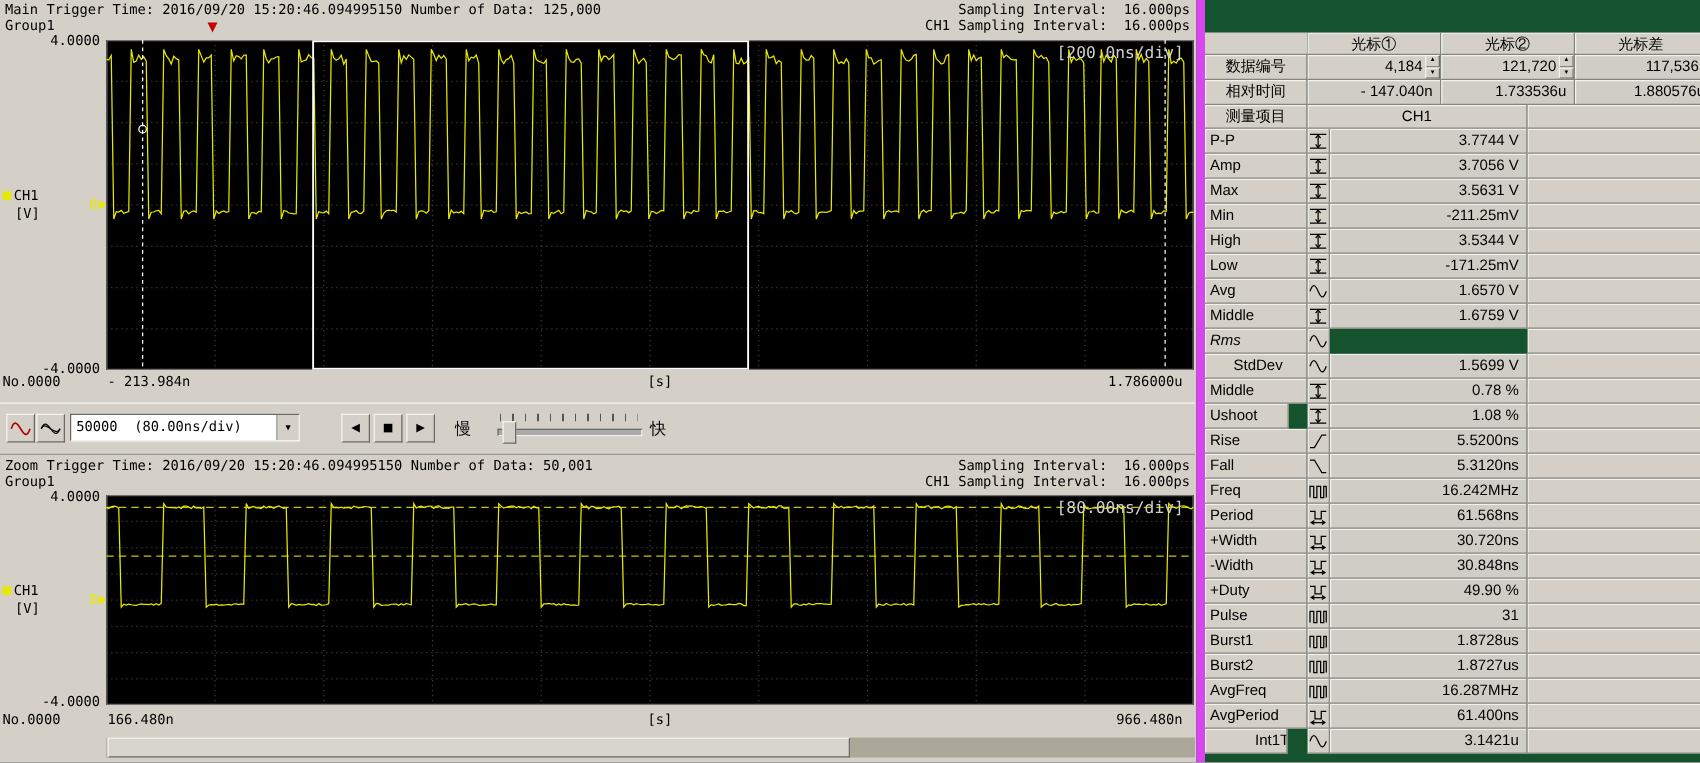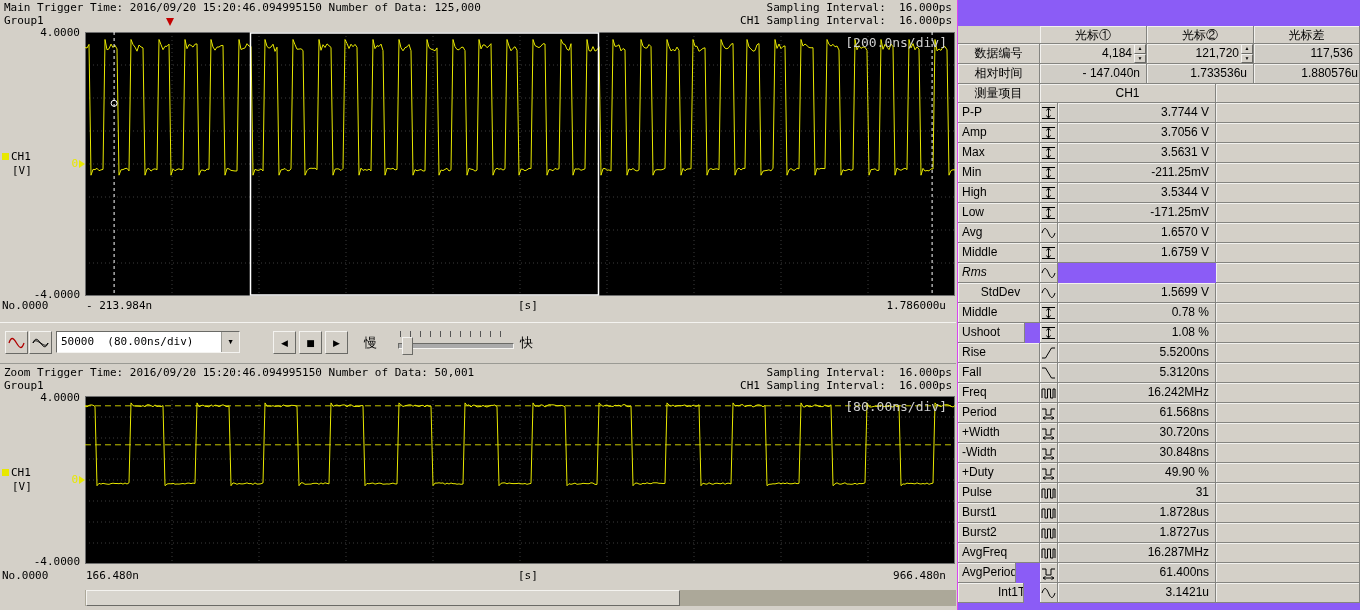--- a/index.html
+++ b/index.html
@@ -38,22 +38,22 @@
   .ticks{position:absolute;left:2px;top:2px;width:110px;height:6px;
          background:repeating-linear-gradient(90deg,#555 0 1px,transparent 1px 10px);}
   .strack{position:absolute;left:0;top:14px;width:114px;height:4px;background:#aaa;
           border:1px solid;border-color:#6a6a66 #f4f3f0 #f4f3f0 #6a6a66;}
   .sthumb{position:absolute;left:4px;top:8px;width:9px;height:16px;background:#d4d0c8;
           border:1px solid;border-color:#f4f3f0 #6a6a66 #6a6a66 #f4f3f0;}
   .hscroll{position:absolute;left:85px;top:590px;width:871px;height:16px;background:#aca899;}
   .hthumb{position:absolute;left:1px;top:0;width:594px;height:16px;background:#d8d5ce;
           border:1px solid;border-color:#f4f3f0 #6a6a66 #6a6a66 #f4f3f0;box-sizing:border-box;}
   
-  .right{position:absolute;left:957px;top:0;width:403px;height:610px;background:#8b5cf6;
-         border-left:1px solid #d946ef;font-family:"Liberation Sans",sans-serif;font-size:12px;box-sizing:border-box;}
+  .right{position:absolute;left:957px;top:0;width:403px;height:610px;background:#14532d;
+         border-left:7px solid #d946ef;font-family:"Liberation Sans",sans-serif;font-size:12px;box-sizing:border-box;}
   .rrow{position:absolute;left:0;width:402px;}
   .cell{position:absolute;top:0;height:100%;box-sizing:border-box;background:#d4d0c8;
         border-right:1px solid #848480;border-bottom:1px solid #848480;
         box-shadow:inset 1px 1px 0 #f2f1ee;line-height:18px;white-space:nowrap;overflow:hidden;}
   .c-center{text-align:center;}
   .c-left{padding-left:4px;text-align:left;}
   .c-val{text-align:right;padding-right:6px;background:#d0cdc6;}
   .ico{display:flex;align-items:center;justify-content:center;}
   .m-row{position:absolute;left:0;width:402px;height:20px;}
   .spinwrap{display:flex;height:100%;align-items:stretch;}
@@ -502,21 +502,21 @@
           <div class="cell c-left" style="left:0;width:82px;">AvgFreq</div>
           <div class="cell ico" style="left:82px;width:18px;">
             <svg width="15" height="14" viewBox="0 0 15 14">
               <path d="M1 12 V3 H4 V12 H6.5 V3 H9.5 V12 H12 V3 H14 V12" fill="none" stroke="#000" stroke-width="1"></path>
             </svg>
           </div>
           <div class="cell c-val" style="left:100px;width:158px;">16.287MHz</div>
           <div class="cell" style="left:258px;width:144px;"></div>
         </div>
         <div class="m-row" style="top: 460px;">
-          <div class="cell c-left" style="left:0;width:58px;text-align:center;">AvgPeriod</div>
+          <div class="cell c-left" style="left:0;width:82px;">AvgPeriod</div>
           <div class="cell ico" style="left:82px;width:18px;">
             <svg width="15" height="14" viewBox="0 0 15 14">
               <path d="M1 3 H5 V9 H10 V3 H14 M2.5 12 H12.5" fill="none" stroke="#000" stroke-width="1"></path>
               <path d="M4.5 10.5 L2 12 L4.5 13.5 M10.5 10.5 L13 12 L10.5 13.5" fill="none" stroke="#000" stroke-width="1"></path>
             </svg>
           </div>
           <div class="cell c-val" style="left:100px;width:158px;">61.400ns</div>
           <div class="cell" style="left:258px;width:144px;"></div>
         </div>
         <div class="m-row" style="top: 480px;">

